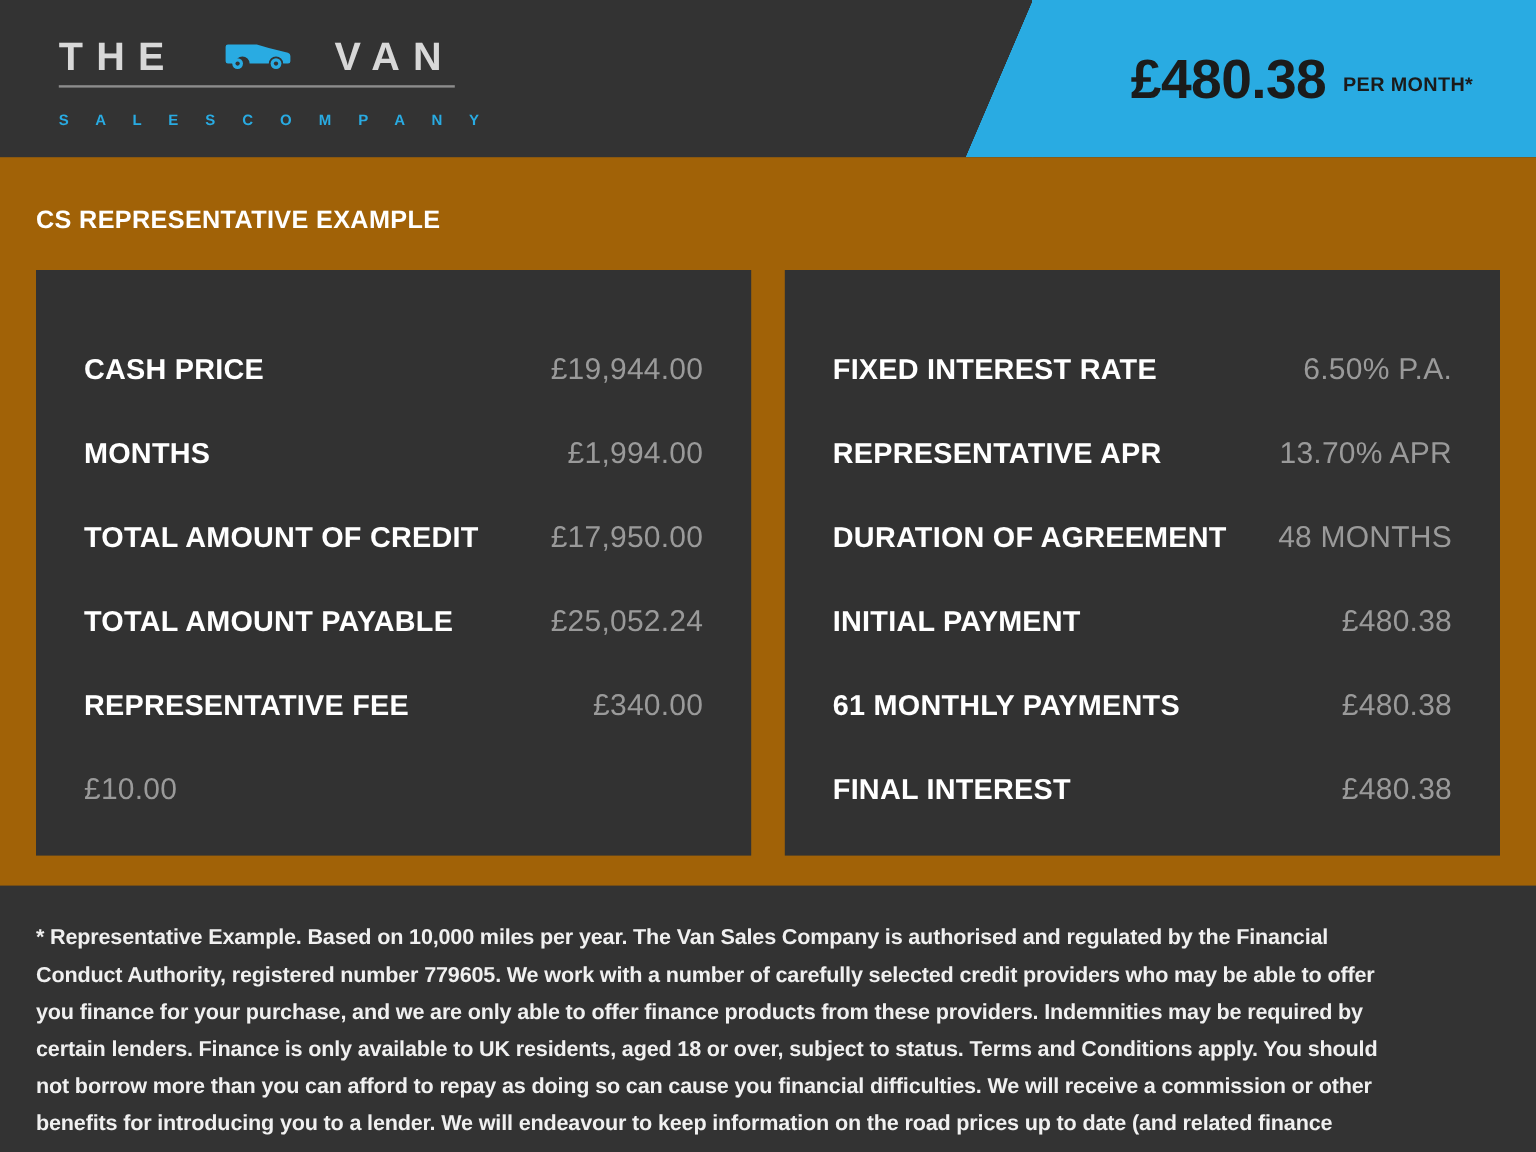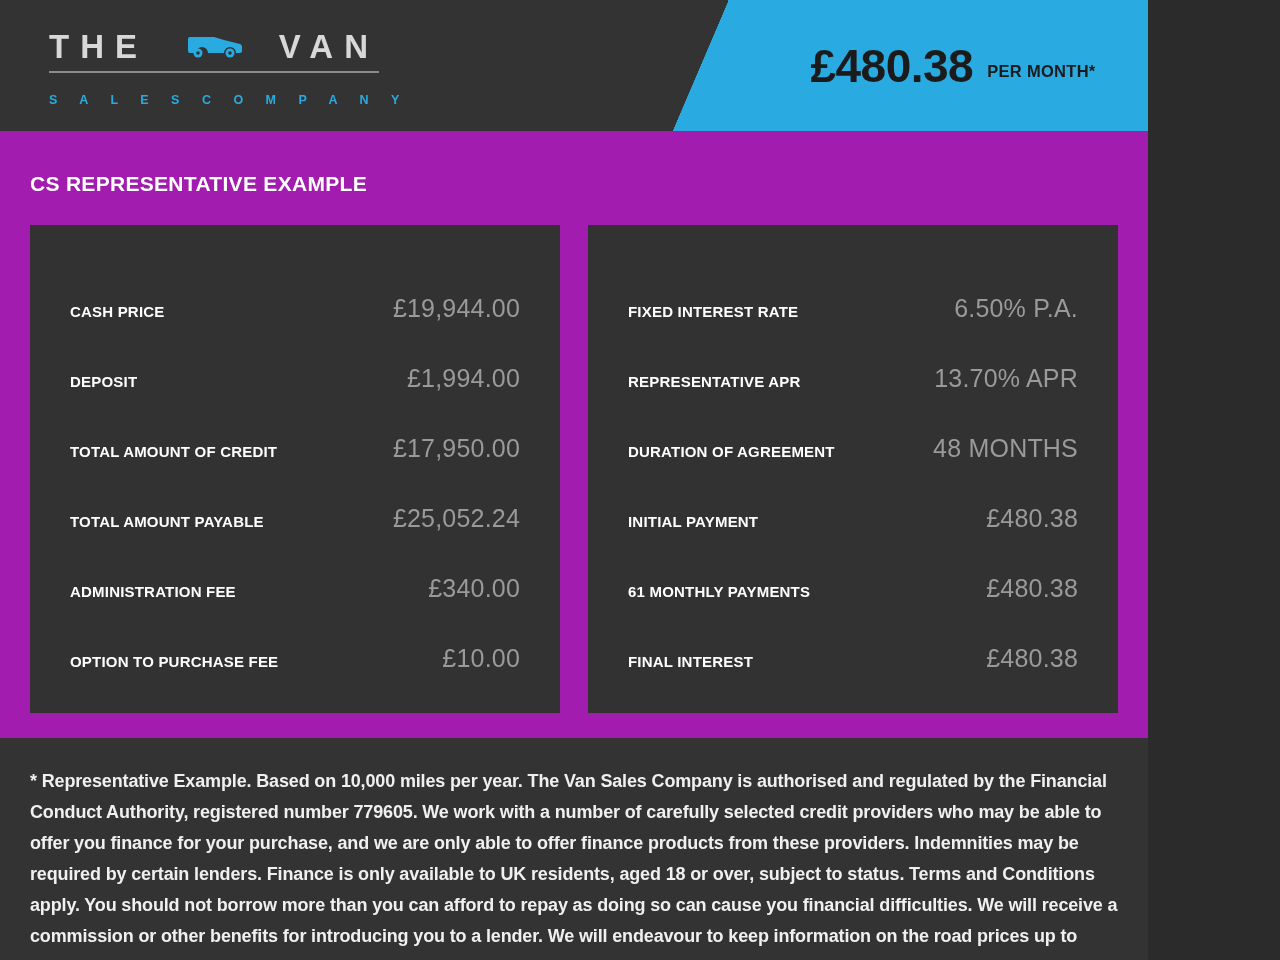--- a/index.html
+++ b/index.html
@@ -2,21 +2,21 @@
 <html><head>
 <meta charset="utf-8">
 <style>
   * { box-sizing: border-box; margin: 0; padding: 0; }
   html, body {
     width: 1280px; height: 960px;
     background: #2b2b2b;
     font-family: "Liberation Sans", sans-serif;
     overflow: hidden;
   }
-  .page { position: relative; width: 1148px; height: 960px; background: #a21caf; }
+  .page { position: relative; width: 1280px; height: 960px; background: #a16207; }
 
   
   .header {
     position: relative;
     height: 131px;
     background: #333333;
     overflow: hidden;
   }
   .logo-block {
     position: absolute;
@@ -115,21 +115,21 @@
     padding: 36px 40px 32px 40px;
   }
   .row {
     display: flex;
     align-items: baseline;
     justify-content: space-between;
     height: 70px;
   }
   .row-label {
     color: #ffffff;
-    font-size: 15px;
+    font-size: 24px;
     font-weight: bold;
     letter-spacing: 0.2px;
     white-space: nowrap;
   }
   .row-value {
     color: #9a9a9a;
     font-size: 25px;
     font-weight: normal;
     letter-spacing: 0.2px;
     white-space: nowrap;
@@ -189,37 +189,36 @@
     <div class="section-title">CS REPRESENTATIVE EXAMPLE</div>
 
     <div class="panels">
 
       <div class="panel">
         <div class="row">
           <span class="row-label">CASH PRICE</span>
           <span class="row-value">£19,944.00</span>
         </div>
         <div class="row">
-          <span class="row-label">DEPOSIT</span>
+          <span class="row-label">MONTHS</span>
           <span class="row-value">£1,994.00</span>
         </div>
         <div class="row">
           <span class="row-label">TOTAL AMOUNT OF CREDIT</span>
           <span class="row-value">£17,950.00</span>
         </div>
         <div class="row">
           <span class="row-label">TOTAL AMOUNT PAYABLE</span>
           <span class="row-value">£25,052.24</span>
         </div>
         <div class="row">
-          <span class="row-label">ADMINISTRATION FEE</span>
+          <span class="row-label">REPRESENTATIVE FEE</span>
           <span class="row-value">£340.00</span>
         </div>
         <div class="row">
-          <span class="row-label">OPTION TO PURCHASE FEE</span>
           <span class="row-value">£10.00</span>
         </div>
       </div>
 
       <div class="panel">
         <div class="row">
           <span class="row-label">FIXED INTEREST RATE</span>
           <span class="row-value">6.50% P.A.</span>
         </div>
         <div class="row">

